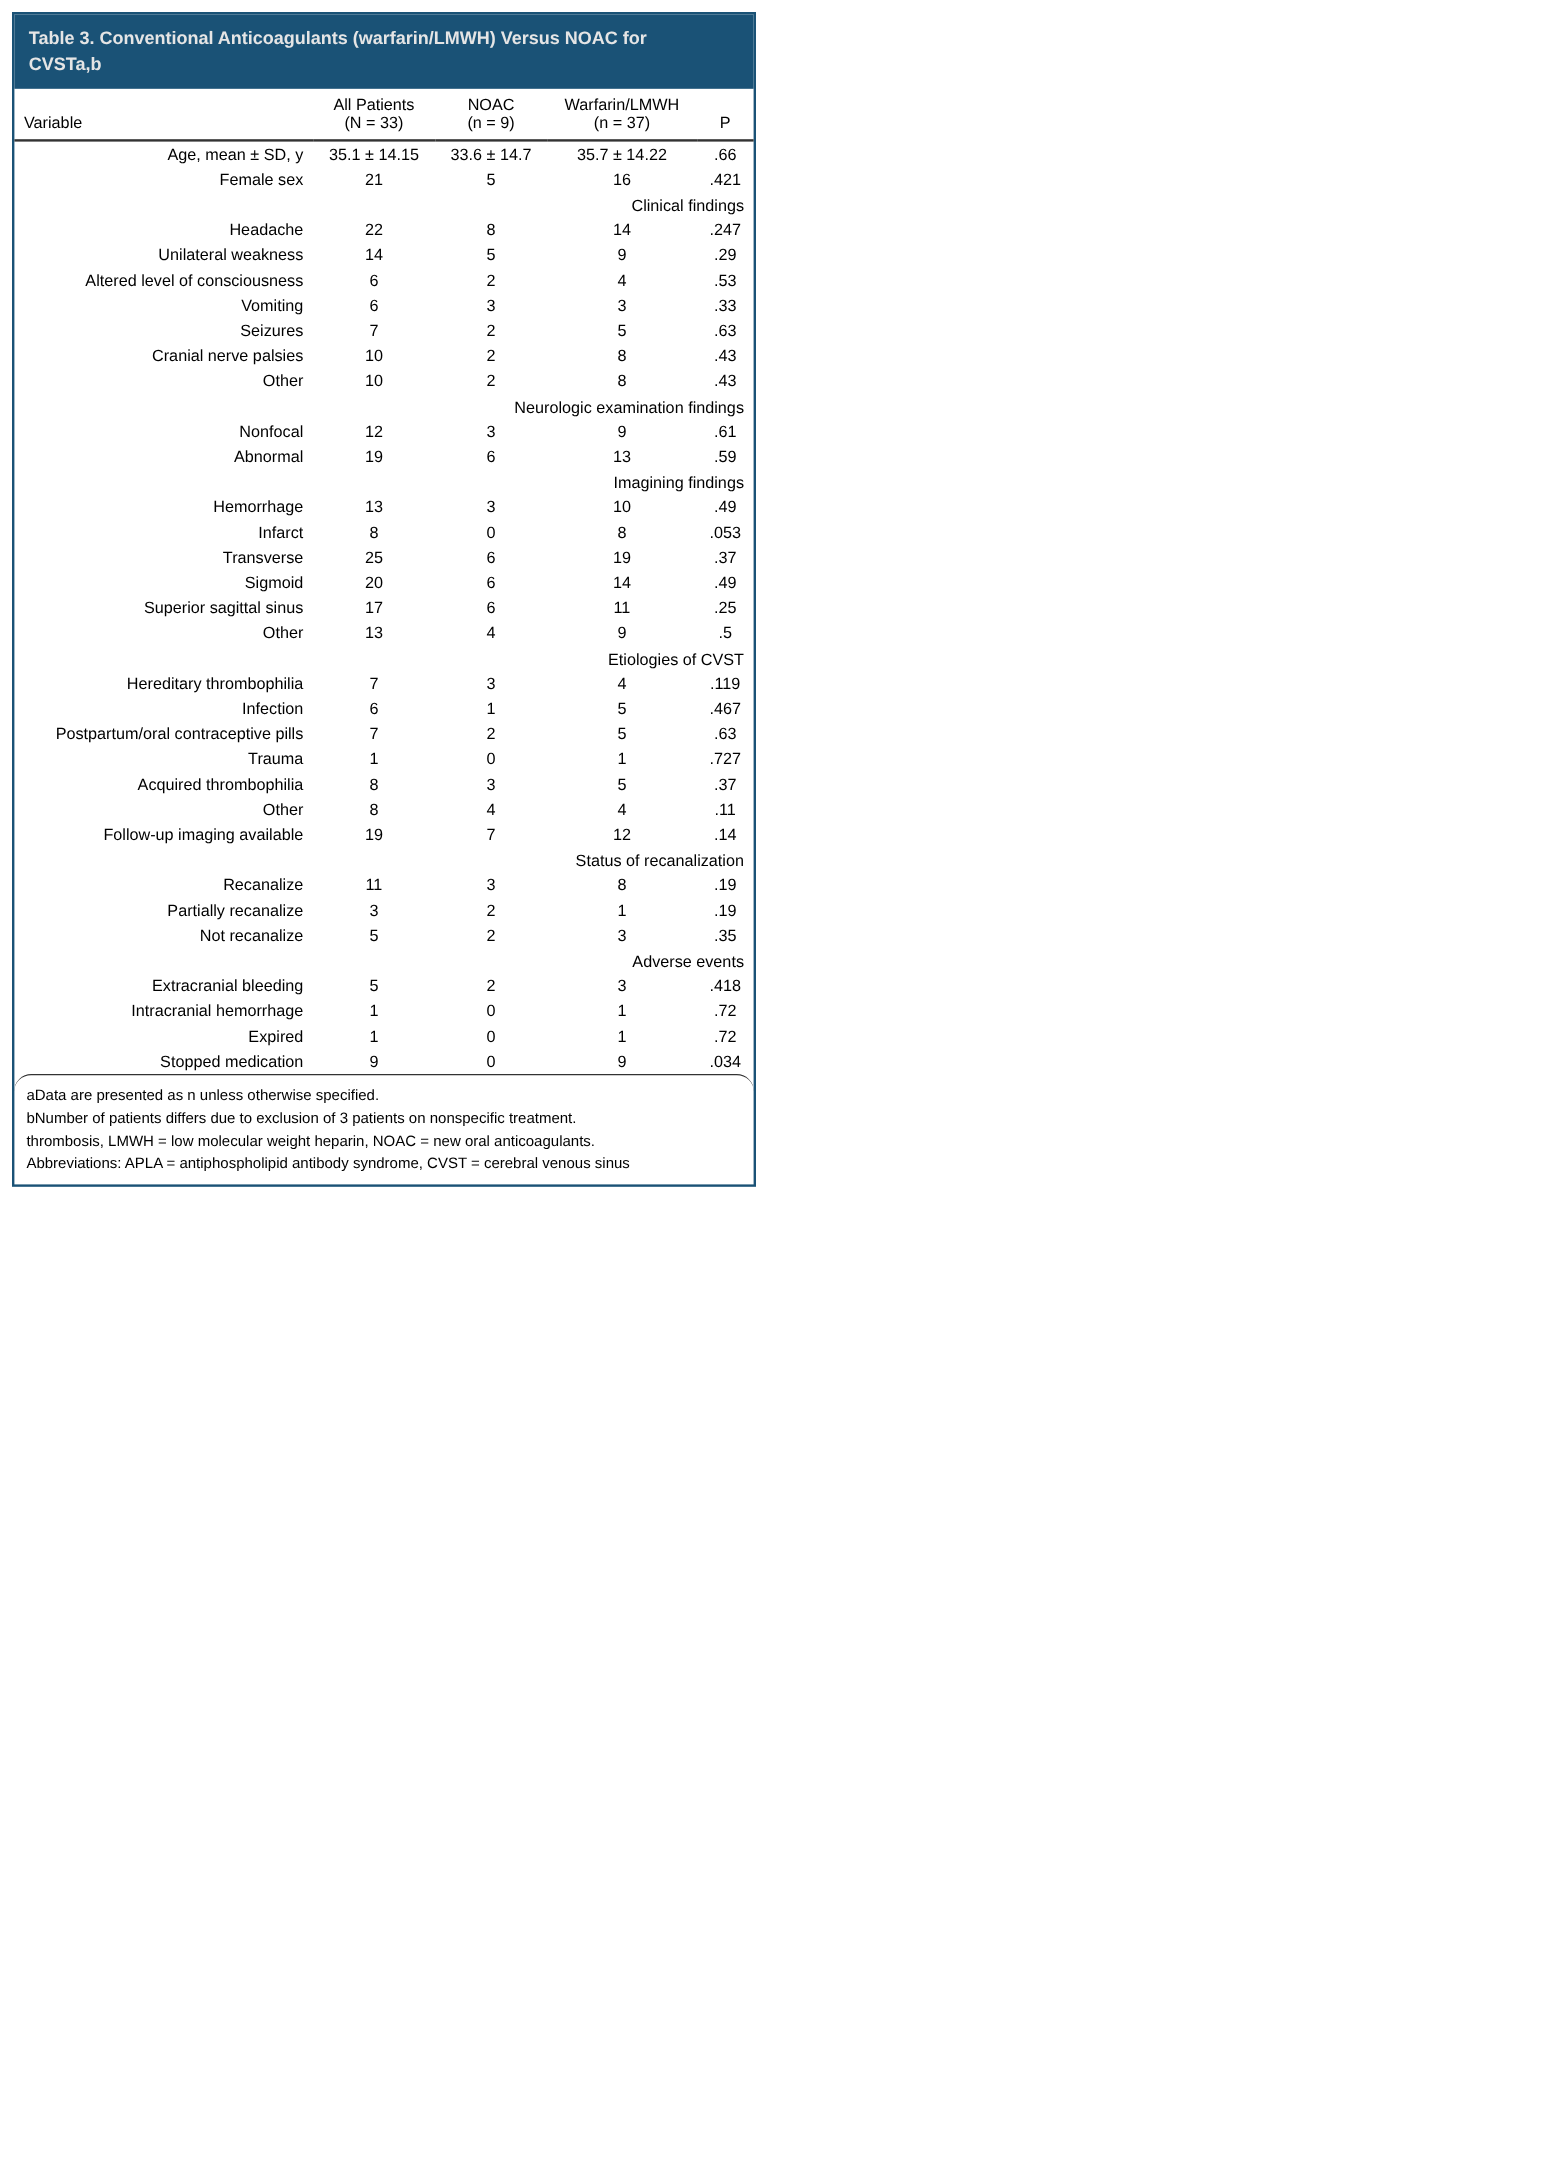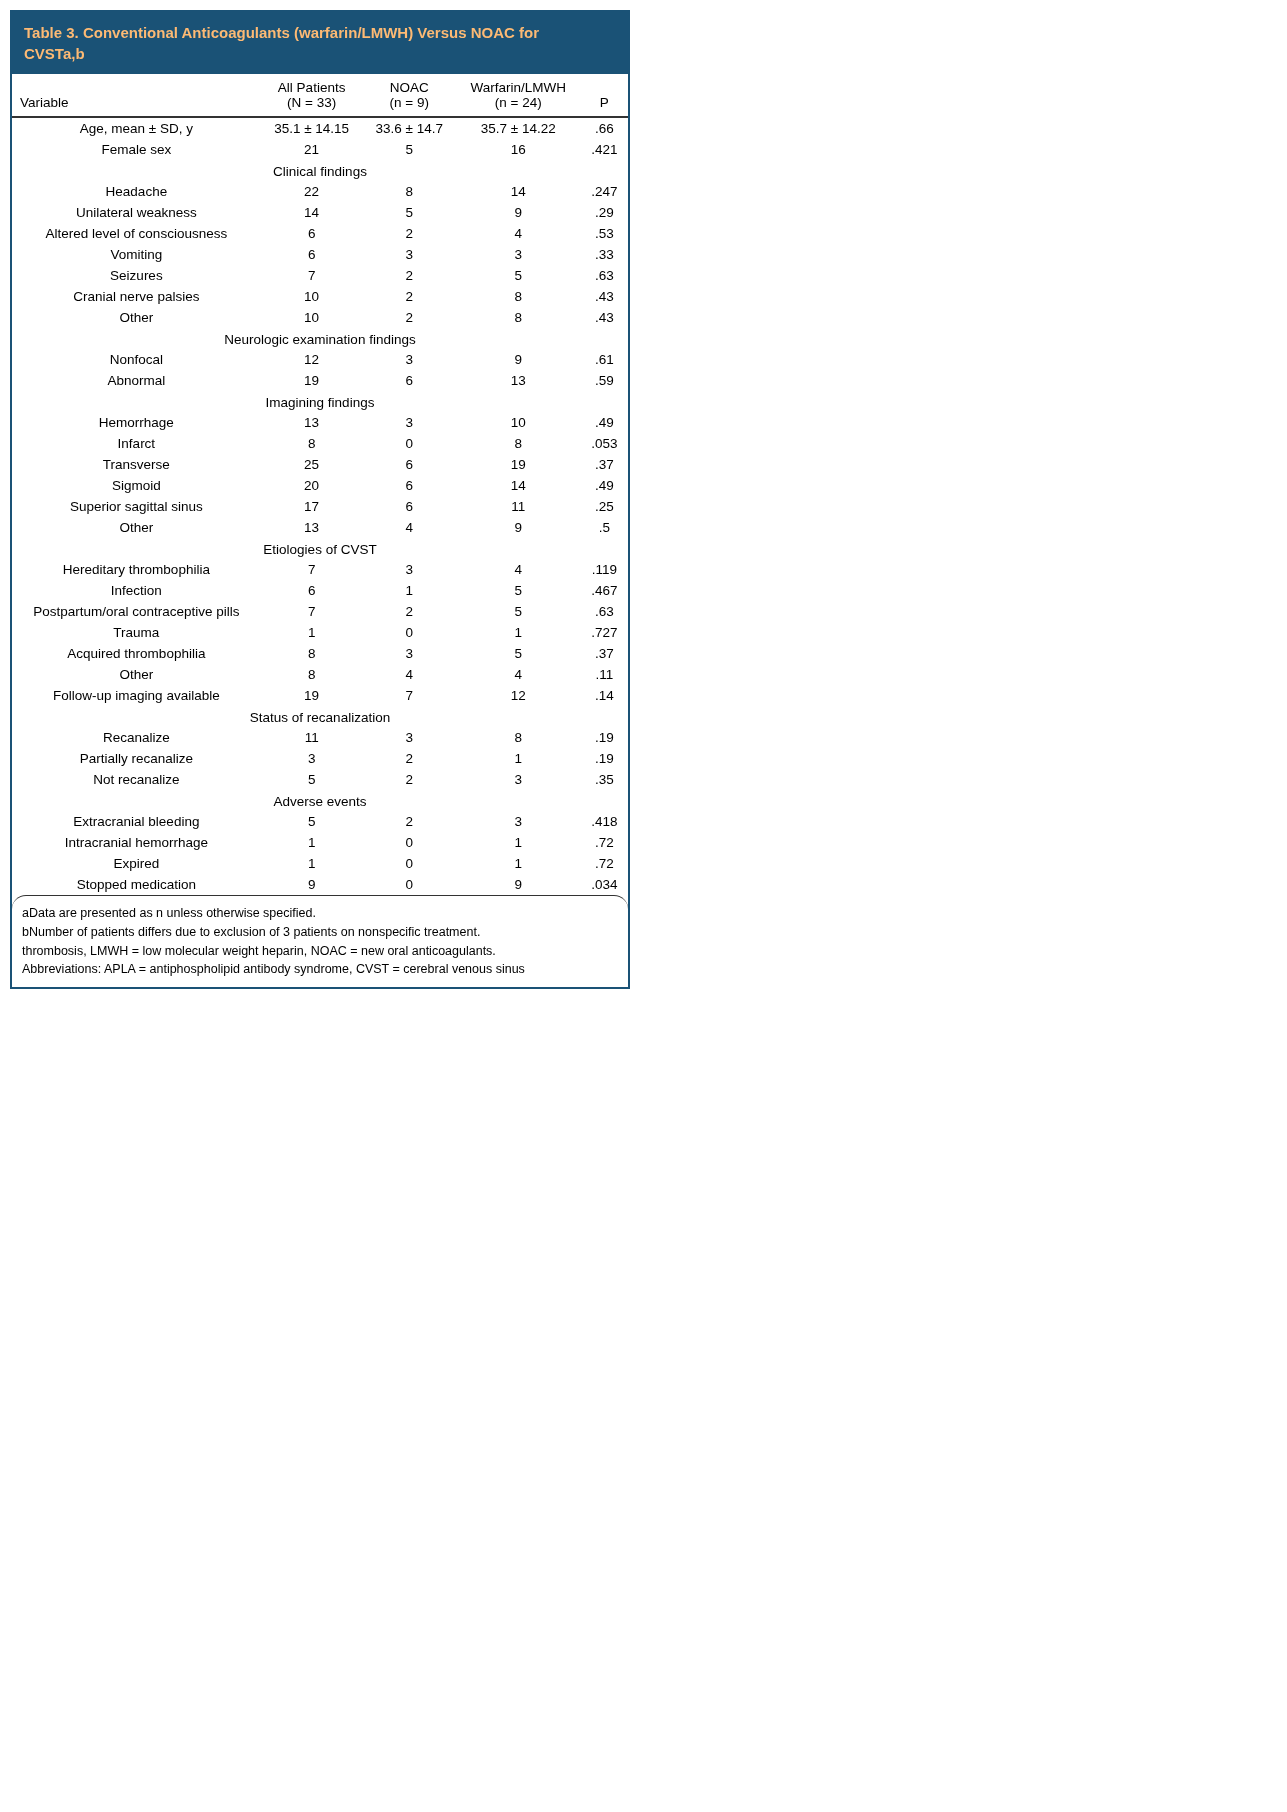--- a/index.html
+++ b/index.html
@@ -9,21 +9,21 @@
       background: #fff;
       width: 640px;
       padding: 0;
     }
     .table-container {
       border: 2px solid #1a5276;
       margin: 10px;
     }
     .table-title {
       background-color: #1a5276;
-      color: #fdba74;
+      color: #e5e5e5;
       padding: 10px 12px;
       font-size: 15px;
       font-weight: bold;
       line-height: 1.4;
     }
     table {
       width: 100%;
       border-collapse: collapse;
       font-size: 13.5px;
     }
@@ -37,21 +37,21 @@
       vertical-align: bottom;
     }
     thead th.variable-col {
       text-align: left;
     }
     tbody tr td {
       padding: 3px 8px;
       vertical-align: top;
     }
     tbody tr td.var-name {
-      text-align: center;
+      text-align: right;
     }
     tbody tr td.data-cell {
       text-align: center;
     }
     .section-header td {
       font-weight: normal;
       padding-top: 4px;
       padding-bottom: 2px;
     }
     .indented td.var-name {
@@ -82,21 +82,21 @@
         <th>
           <span>All Patients</span><br>
           <span>(N = 33)</span>
         </th>
         <th>
           <span>NOAC</span><br>
           <span>(n = 9)</span>
         </th>
         <th>
           <span>Warfarin/LMWH</span><br>
-          <span>(n = 24)</span>
+          <span>(n = 37)</span>
         </th>
         <th>P</th>
       </tr>
     </thead>
     <tbody id="table-body">
     <tr>
           <td class="var-name">Age, mean ± SD, y</td>
           <td class="data-cell">35.1 ± 14.15</td>
           <td class="data-cell">33.6 ± 14.7</td>
           <td class="data-cell">35.7 ± 14.22</td>

